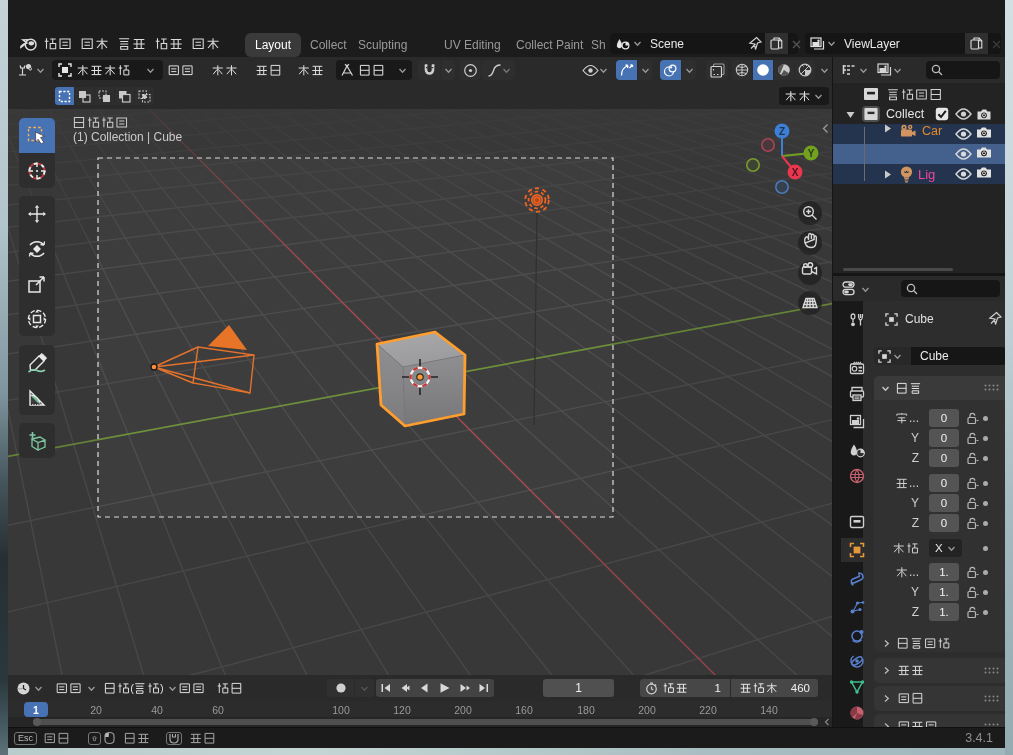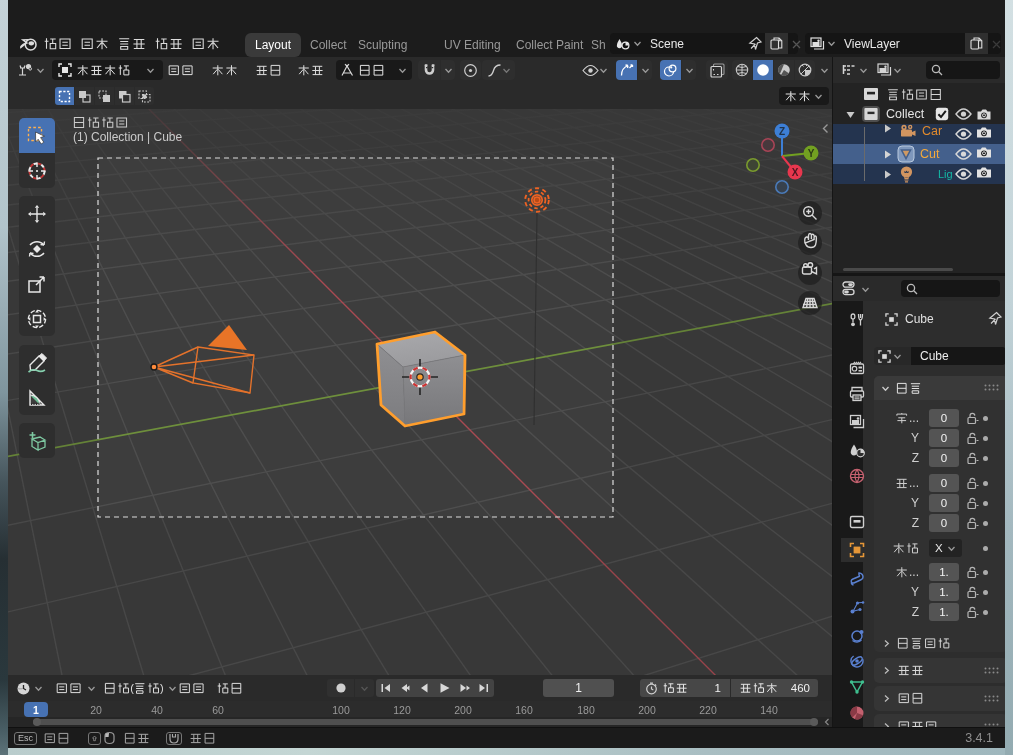--- a/index.html
+++ b/index.html
@@ -1050,42 +1050,32 @@
             <circle cx="5" cy="3.4" r="2.6" fill="#d29560"></circle>
             <circle cx="11.2" cy="2.9" r="2.2" fill="#d29560"></circle>
             <rect x="2" y="5.6" width="11" height="7" rx="1.2" fill="#d29560"></rect>
             <path d="M13 8 L16.5 6.5 V12 L13 10.5" fill="#d29560"></path>
             <circle cx="5" cy="3.4" r="1" fill="#24344f"></circle>
             <circle cx="11.2" cy="2.9" r="0.8" fill="#24344f"></circle>
           </svg>
    <span style="margin-left:6px;font-size:12.5px;color:#e08a2d">Car</span>
   </div>
 
-  <div class="abs" style="left:0;top:87px;width:172px;height:20px;display:flex;align-items:center;">
-   <svg style="margin-left:50px" width="9" height="9" viewBox="0 0 9 9">
-            <path d="M2 0.5 L8 4.5 L2 8.5 Z" fill="#d5d5d5"></path>
-          </svg>
-   <svg style="margin-left:5px" width="18" height="18" viewBox="0 0 18 18">
-            <rect x="1" y="1" width="16" height="16" rx="4" fill="#7e97bc" stroke="#b9c9de" stroke-width="1"></rect>
-            <path d="M4.5 5 H13.5 L9 13.5 Z" fill="#cf9a63" stroke="#44608c" stroke-width="1.6"></path>
-          </svg>
-   <span style="margin-left:5px;font-size:12.5px;color:#f3a93c">Cut</span>
-  </div>
 
   <div class="abs" style="left:0;top:107px;width:172px;height:20px;display:flex;align-items:center;">
    <svg style="margin-left:50px" width="9" height="9" viewBox="0 0 9 9">
             <path d="M2 0.5 L8 4.5 L2 8.5 Z" fill="#c9c9c9"></path>
           </svg>
    <svg style="margin-left:7px" width="15" height="17" viewBox="0 0 15 17">
             <circle cx="7.5" cy="6" r="5.6" fill="#d29560"></circle>
             <path d="M5 11 Q7.5 12.5 10 11 L9.5 13 H5.5 Z" fill="#d29560"></path>
             <path d="M5.5 14 H9.5 M6 15.8 H9" stroke="#d29560" stroke-width="1.2"></path>
             <path d="M5.5 5.5 Q6.2 7.6 7.5 5.5 Q8.8 7.6 9.5 5.5" fill="none" stroke="#24344f" stroke-width="1.1"></path>
           </svg>
-   <span style="margin-left:24px;font-size:11px;color:#14b8a6">Lig</span>
+   <span style="margin-left:4px;font-size:13px;color:#ec4899">Lig</span>
   </div>
 
   <svg class="abs" style="left:122px;top:69px" width="17" height="56" viewBox="0 0 17 56">
    <g fill="none" stroke="#d9d9d9" stroke-width="1.4">
     <path d="M1 8 Q5 3 8.5 3 Q12 3 16 8 Q12 13 8.5 13 Q5 13 1 8Z"></path>
             <path d="M1 28 Q5 23 8.5 23 Q12 23 16 28 Q12 33 8.5 33 Q5 33 1 28Z"></path>
             <path d="M1 48 Q5 43 8.5 43 Q12 43 16 48 Q12 53 8.5 53 Q5 53 1 48Z"></path>
    </g>
    <g fill="#d9d9d9">
             <circle cx="8.5" cy="8" r="2.6"></circle>

